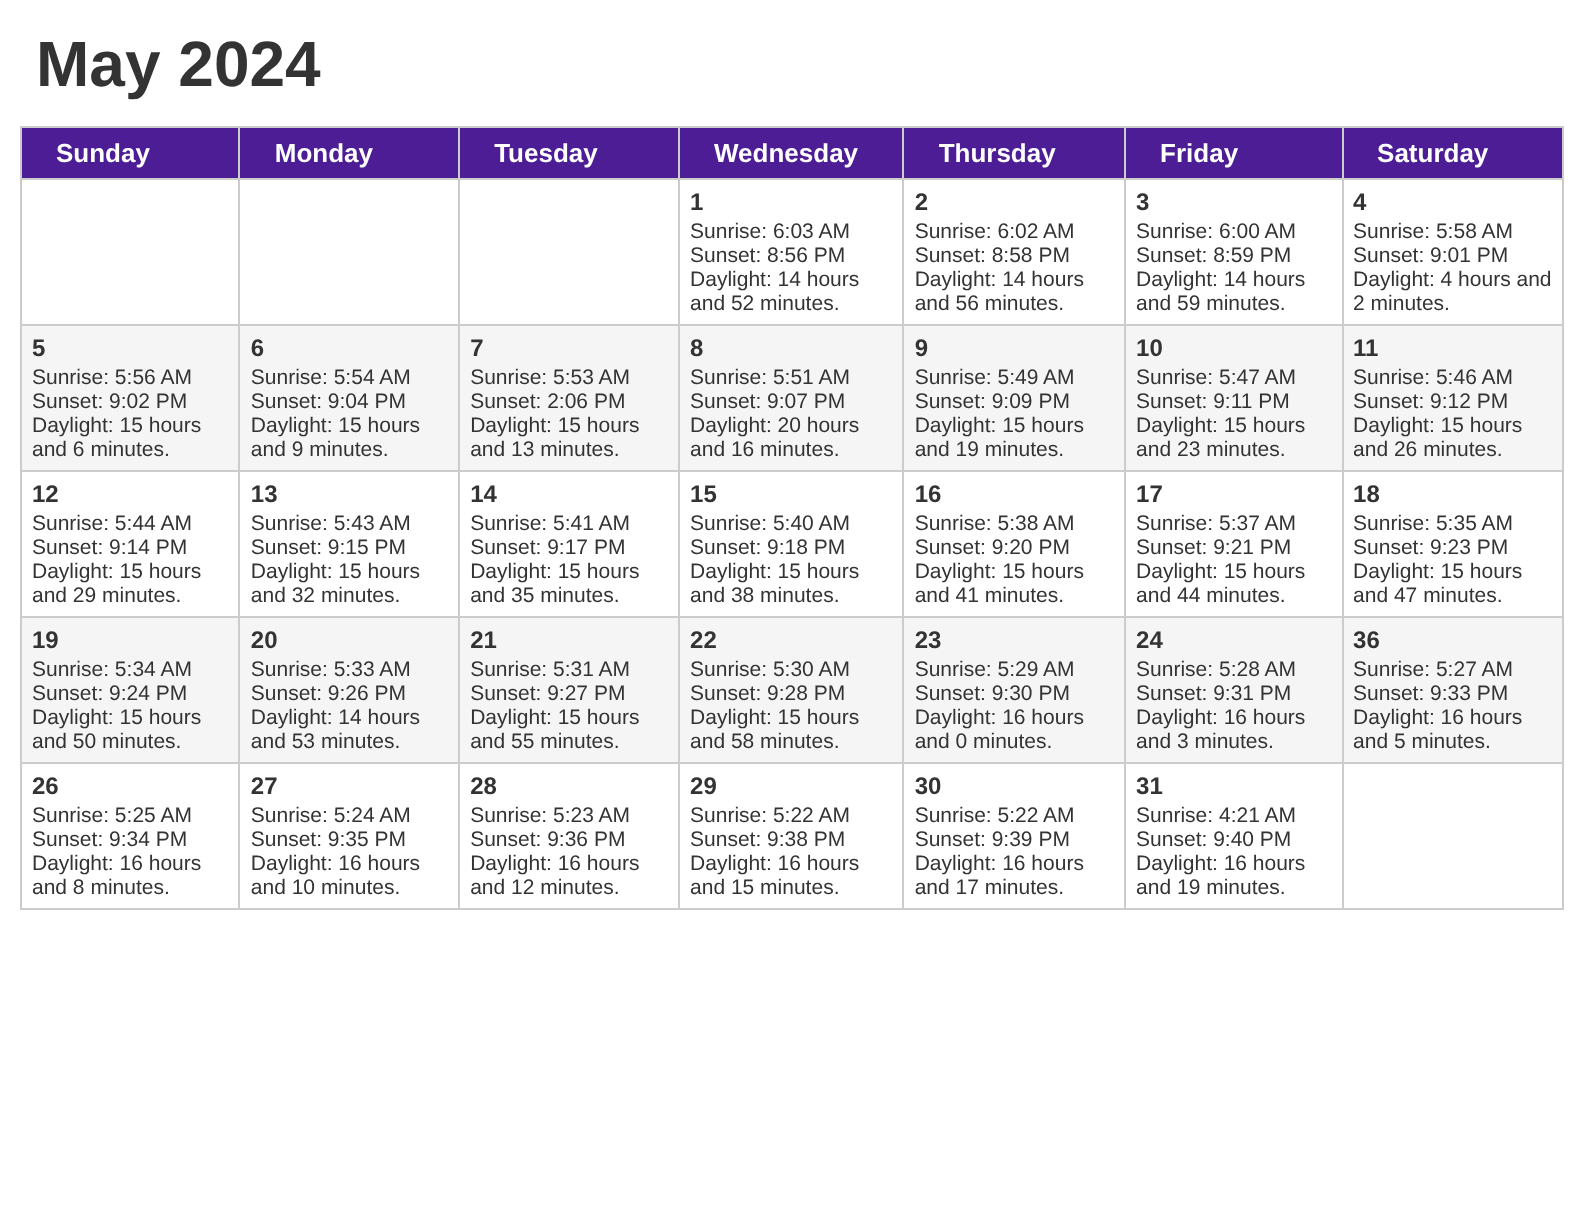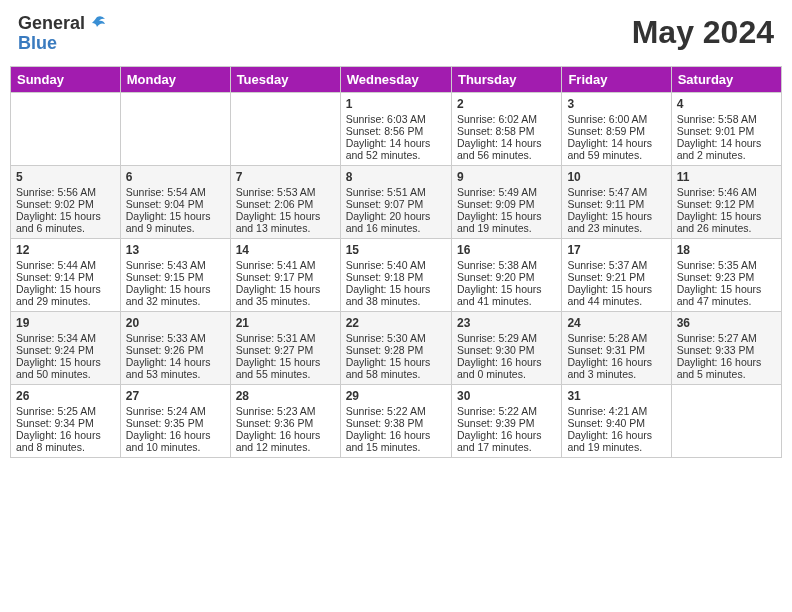--- a/index.html
+++ b/index.html
@@ -27,24 +27,24 @@
     }
     .location {
       font-size: 14px;
       color: #555;
     }
     .calendar {
       width: 100%;
       border-collapse: collapse;
     }
     .calendar th {
-      background-color: #a21caf;
+      background-color: #4c1d95;
       color: white;
       text-align: left;
-      padding: 5px 6px;
+      padding: 5px 17px;
       font-size: 13px;
       border: 1px solid #ccc;
     }
     .calendar td {
       vertical-align: top;
       border: 1px solid #ccc;
       padding: 4px 5px;
       font-size: 10.5px;
       color: #333;
       width: 113px;
@@ -69,31 +69,20 @@
     
     .logo-area {
       display: flex;
       align-items: center;
     }
   </style>
 </head>
 <body>
 
 <div class="header">
-  <div class="logo-area">
-<div style="line-height:1.1">
-  <div style="display:flex;align-items:center">
-    <span style="font-size:18px;font-weight:bold;color:#333;">General</span>
-    <svg width="20" height="18" viewBox="0 0 20 18" style="margin-left:2px">
-      <path d="M10,2 Q15,0 18,4 Q14,3 12,6 Q16,5 18,9 Q13,7 10,12 Q9,8 5,8 Q8,5 10,2Z" fill="#3a8fd4"></path>
-    </svg>
-  </div>
-  <div style="font-size:18px;font-weight:bold;color:#3a7bbf;">Blue</div>
-</div>
-    </div>
   <div class="title-block">
     <div class="month-title">May 2024</div>
   </div>
 </div>
 
 <table class="calendar">
   <thead>
     <tr>
     <th>Sunday</th>
         <th>Monday</th>
@@ -124,21 +113,21 @@
         <td>
           <span class="day-num">3</span>
           <div>Sunrise: 6:00 AM</div>
           <div>Sunset: 8:59 PM</div>
           <div>Daylight: 14 hours and 59 minutes.</div>
         </td>
         <td>
           <span class="day-num">4</span>
           <div>Sunrise: 5:58 AM</div>
           <div>Sunset: 9:01 PM</div>
-          <div>Daylight: 14 hours and 2 minutes.</div>
+          <div>Daylight: 4 hours and 2 minutes.</div>
         </td>
       </tr>
       <tr>
         <td>
           <span class="day-num">5</span>
           <div>Sunrise: 5:56 AM</div>
           <div>Sunset: 9:02 PM</div>
           <div>Daylight: 15 hours and 6 minutes.</div>
         </td>
         <td>

